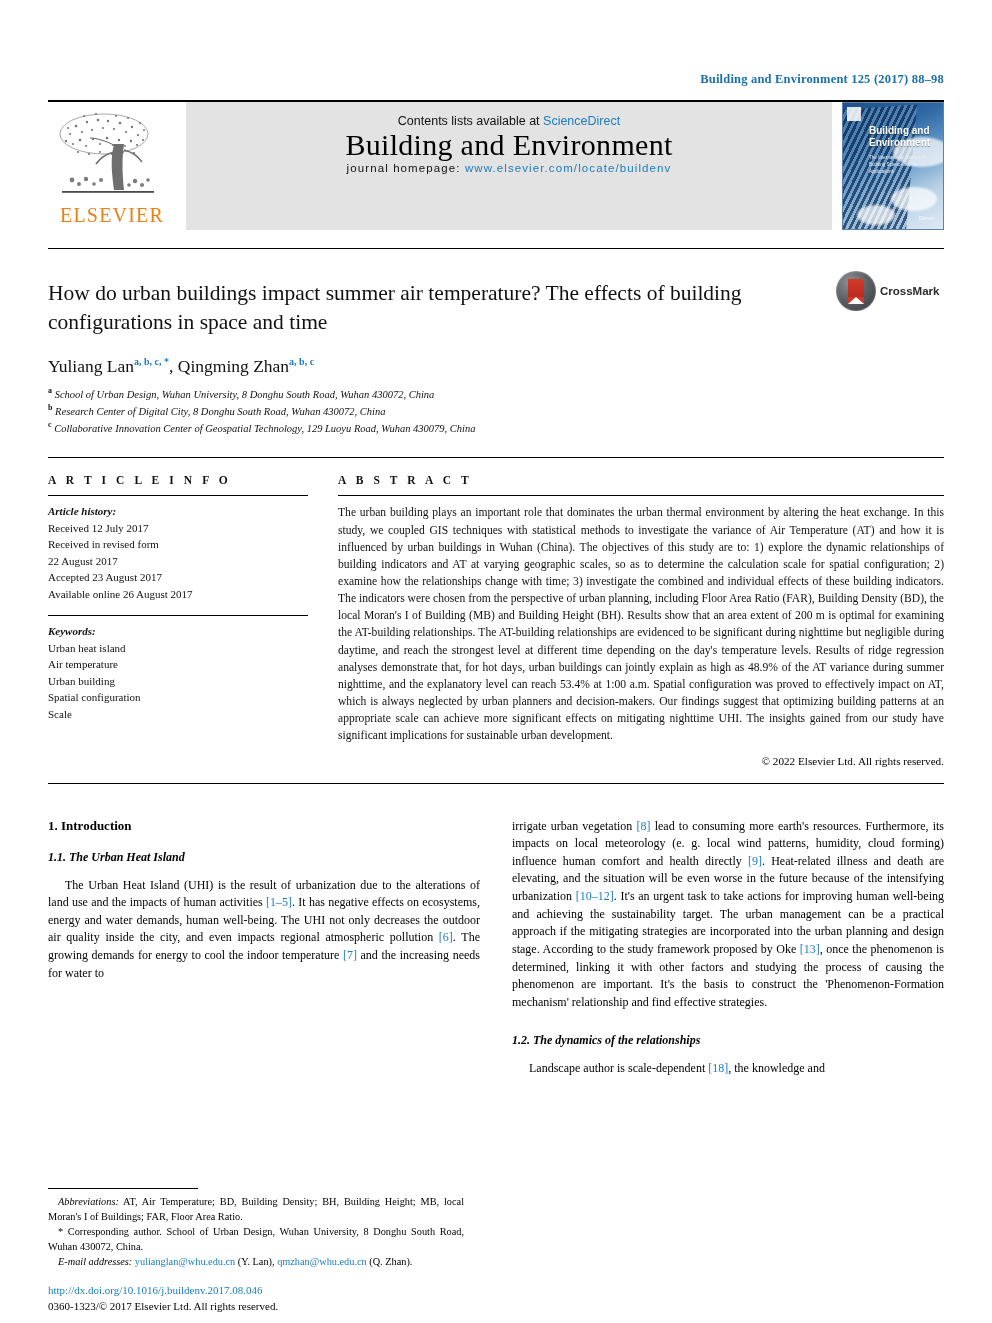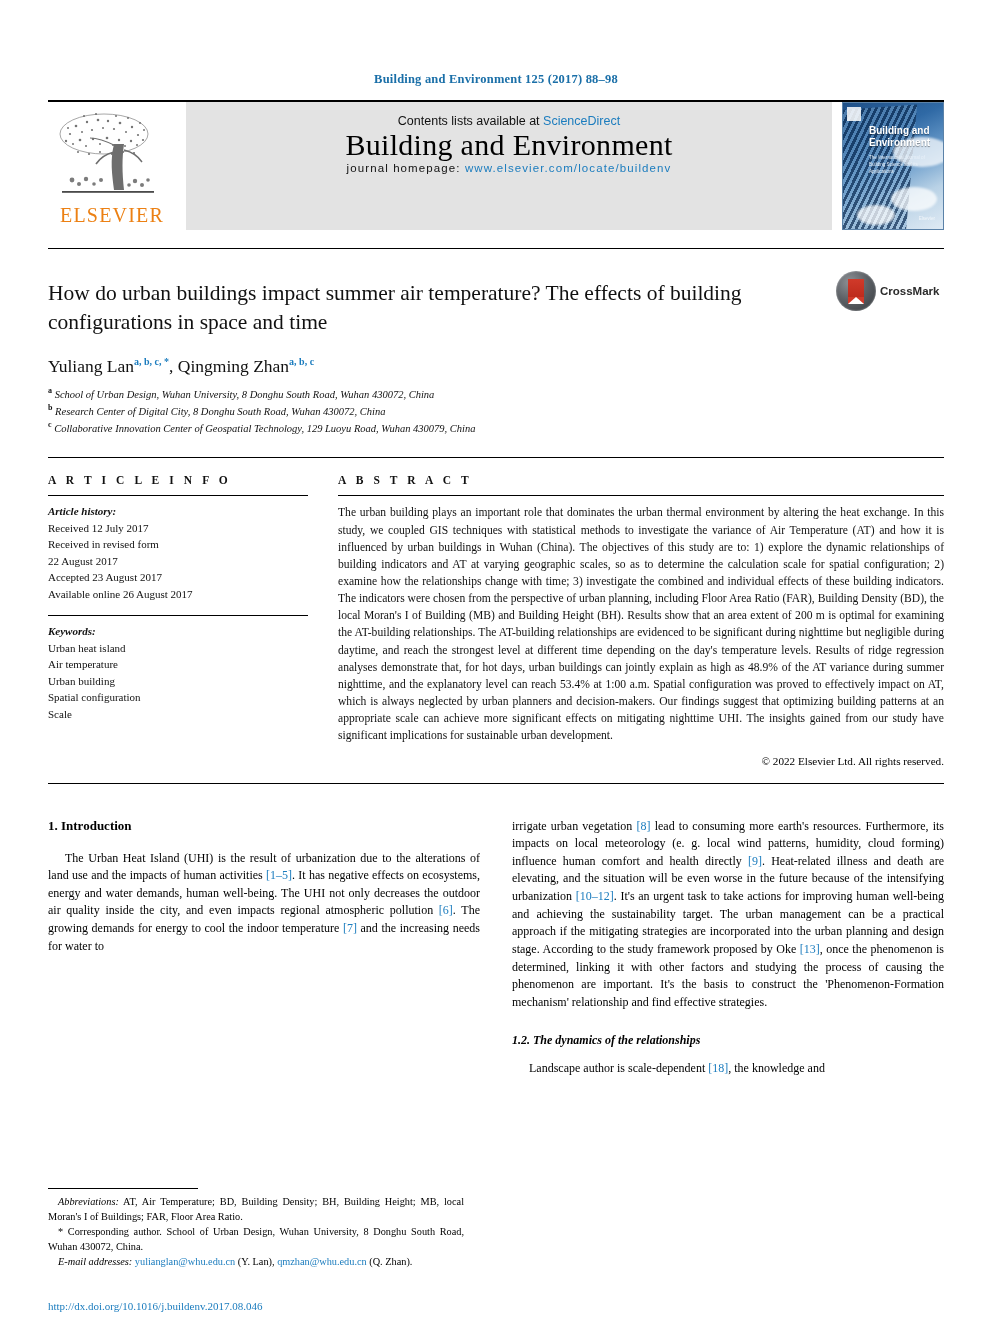--- a/index.html
+++ b/index.html
@@ -18,21 +18,21 @@
   .page {
     width: 992px;
     height: 1323px;
     position: relative;
     box-sizing: border-box;
     padding: 0 48px;
   }
 
   
   .running-head {
-    text-align: center;
+    text-align: right;
     color: #1a6fa8;
     font-family: "Liberation Serif", serif;
     font-weight: bold;
     font-size: 12.5px;
     letter-spacing: .2px;
     padding-top: 72px;
     height: 16px;
   }
 
   
@@ -468,34 +468,36 @@
       <div class="copyline">© 2022 Elsevier Ltd. All rights reserved.</div>
     </div>
   </div>
 
   <div class="abs-bottom-rule"></div>
 
   <div class="body-cols">
 
     <div class="bcol">
       <div class="h1">1. Introduction</div>
+      <div class="h2">1.1. The Urban Heat Island</div>
       <p class="para"><span>The Urban Heat Island (UHI) is the result of urbanization due to the alterations of land use and the impacts of human activities </span><span class="cite">[1–5]</span><span>. It has negative effects on ecosystems, energy and water demands, human well-being. The UHI not only decreases the outdoor air quality inside the city, and even impacts regional atmospheric pollution </span><span class="cite">[6]</span><span>. The growing demands for energy to cool the indoor temperature </span><span class="cite">[7]</span><span> and the increasing needs for water to</span></p>
     </div>
 
     <div class="bcol">
       <p class="para" style="text-indent:0"><span>irrigate urban vegetation </span><span class="cite">[8]</span><span> lead to consuming more earth's resources. Furthermore, its impacts on local meteorology (e. g. local wind patterns, humidity, cloud forming) influence human comfort and health directly </span><span class="cite">[9]</span><span>. Heat-related illness and death are elevating, and the situation will be even worse in the future because of the intensifying urbanization </span><span class="cite">[10–12]</span><span>. It's an urgent task to take actions for improving human well-being and achieving the sustainability target. The urban management can be a practical approach if the mitigating strategies are incorporated into the urban planning and design stage. According to the study framework proposed by Oke </span><span class="cite">[13]</span><span>, once the phenomenon is determined, linking it with other factors and studying the process of causing the phenomenon are important. It's the basis to construct the 'Phenomenon-Formation mechanism' relationship and find effective strategies.</span></p>
       <div class="h2 spaced">1.2. The dynamics of the relationships</div>
       <p class="para"><span>Landscape author is scale-dependent </span><span class="cite">[18]</span><span>, the knowledge and</span></p>
     </div>
   </div>
 
   <div class="footnotes">
     <div class="fn-rule"></div>
     <p class="fn fn-ind"><span class="it">Abbreviations:</span><span> AT, Air Temperature; BD, Building Density; BH, Building Height; MB, local Moran's I of Buildings; FAR, Floor Area Ratio.</span></p>
     <p class="fn fn-ind">* Corresponding author. School of Urban Design, Wuhan University, 8 Donghu South Road, Wuhan 430072, China.</p>
     <p class="fn fn-ind"><span class="it">E-mail addresses:</span> <span class="link">yulianglan@whu.edu.cn</span><span> (Y. Lan), </span><span class="link">qmzhan@whu.edu.cn</span><span> (Q. Zhan).</span></p>
   </div>
 
   <div class="doi-block">
     <div class="doi">http://dx.doi.org/10.1016/j.buildenv.2017.08.046</div>
+    <div>0360-1323/© 2017 Elsevier Ltd. All rights reserved.</div>
   </div>
 
 </div>
 
 </body></html>

